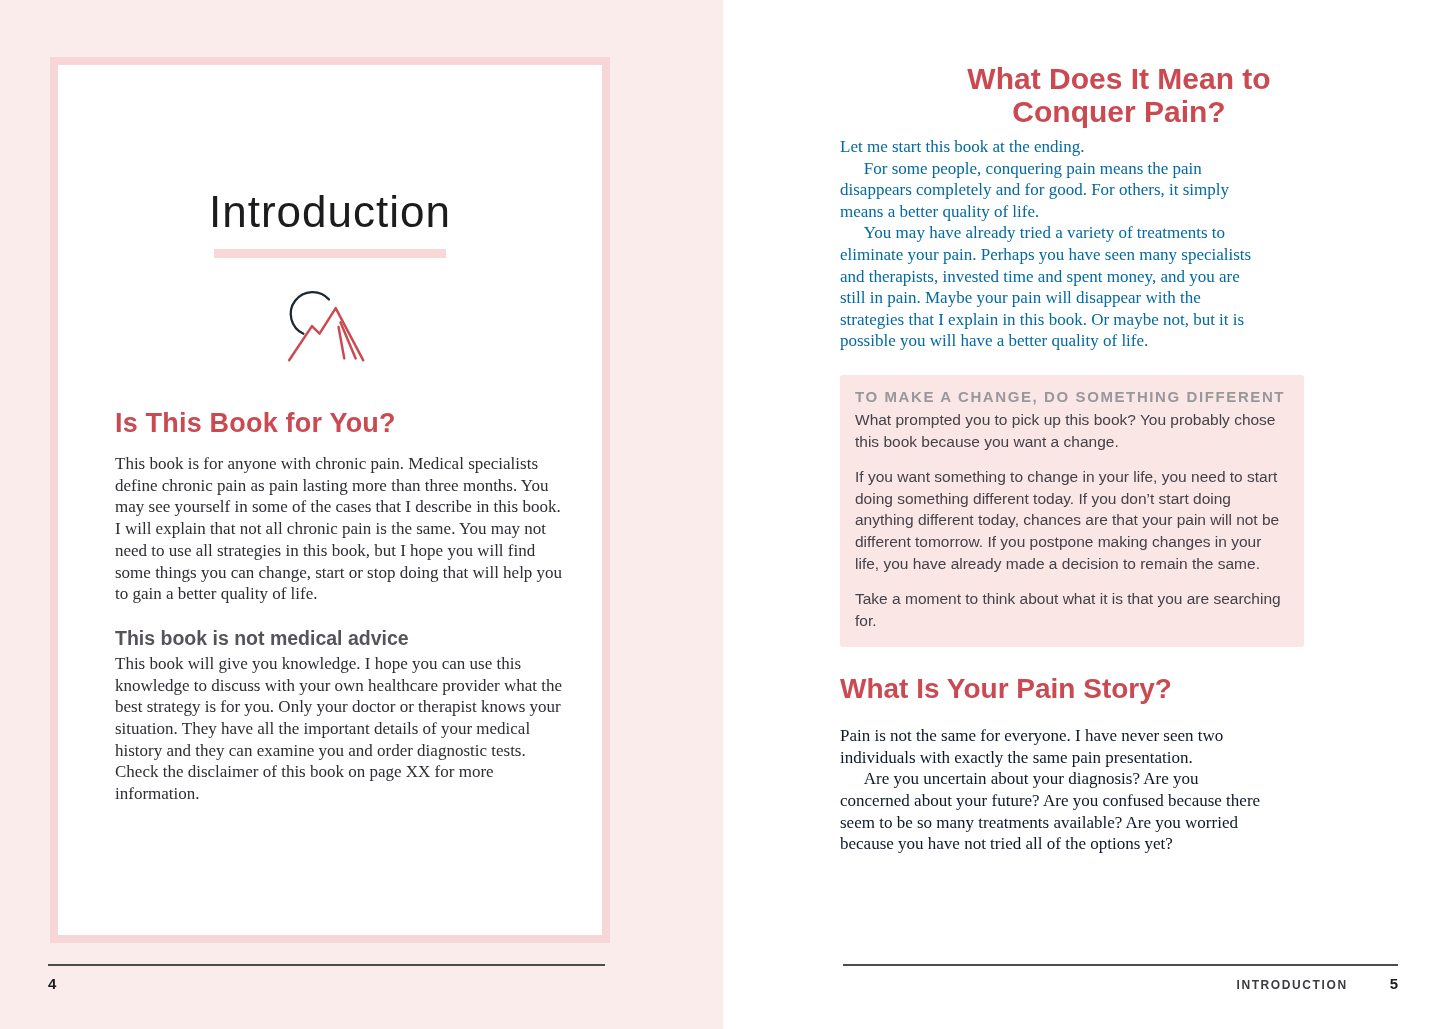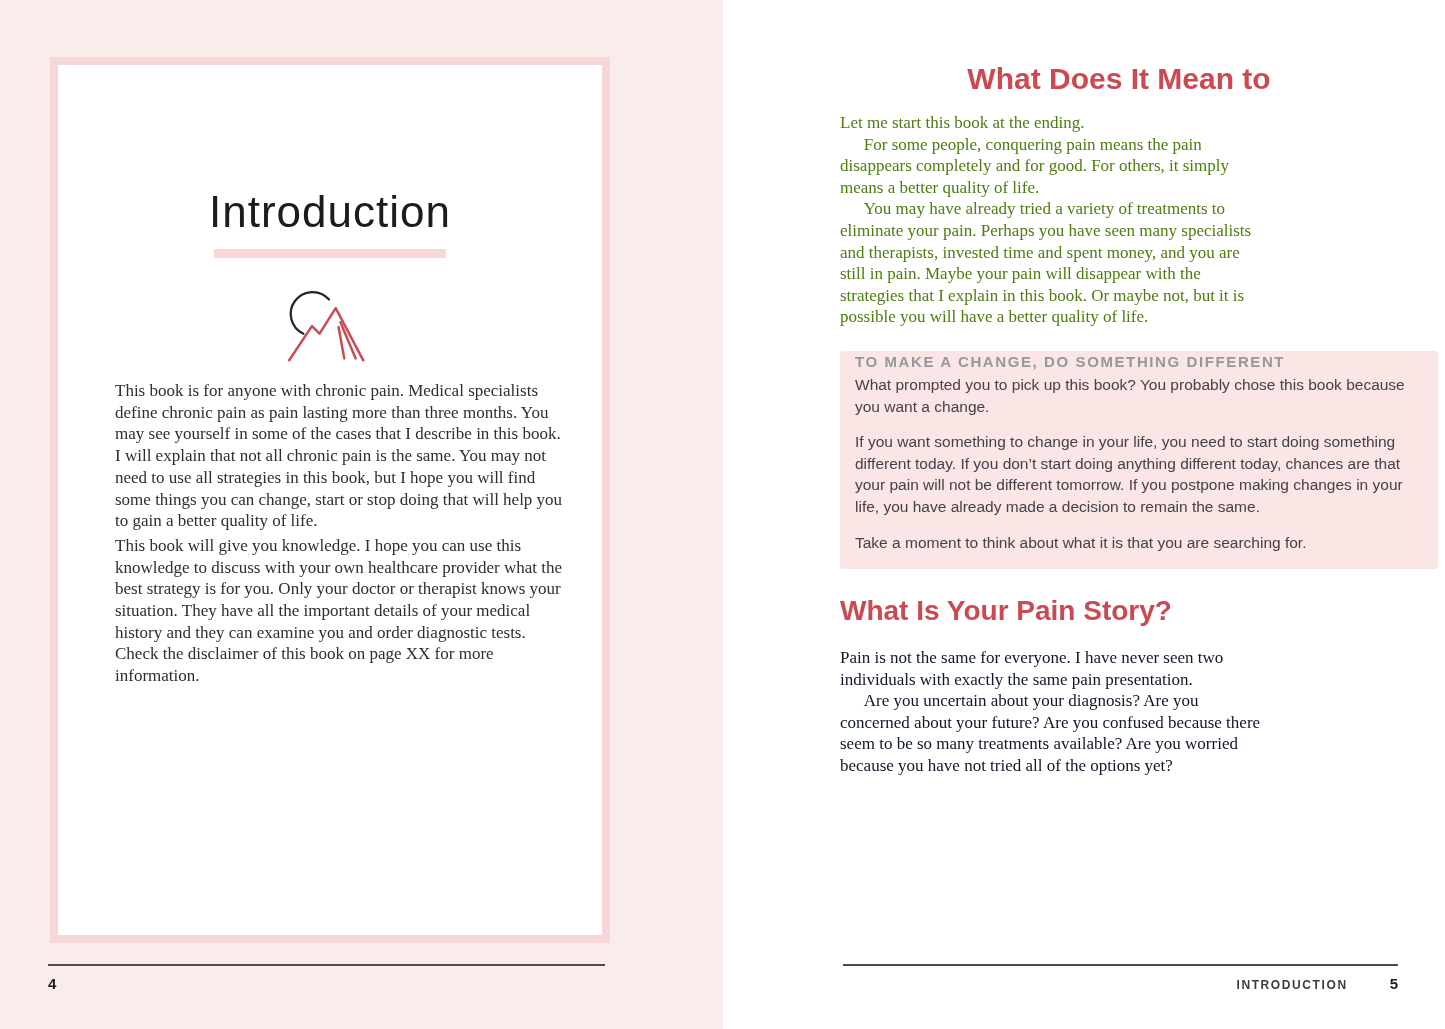--- a/index.html
+++ b/index.html
@@ -102,33 +102,33 @@
     margin-top: 62px;
     font-family: "Liberation Sans", sans-serif;
     font-weight: 700;
     font-size: 30px;
     line-height: 33px;
     color: #cb4a52;
     text-align: center;
   }
   .rp-text {
     width: 424px;
-    margin-top: 17px;
+    margin-top: 8px;
     font-size: 17px;
     line-height: 21.6px;
-    color: #4d7c0f;
+    color: #0369a1;
   }
   .rp-text p.indent { text-indent: 1.4em; }
 
   .callout {
     margin-top: 23px;
-    width: 598px;
+    width: 464px;
     background: #f9e6e5;
     border-radius: 3px;
-    padding: 2px 16px 16px 15px;
+    padding: 13px 16px 16px 15px;
     font-family: "Liberation Sans", sans-serif;
     color: #454149;
   }
   .callout-title {
     font-weight: 700;
     font-size: 15px;
     letter-spacing: 1.6px;
     color: #98979b;
   }
   .callout p {
@@ -184,35 +184,38 @@
     <h1 class="book-title">Introduction</h1>
     <div class="title-underline"></div>
 
     <svg class="chapter-icon" viewBox="0 0 100 80" fill="none">
       <path d="M 49 10 A 23 23 0 1 0 22 46" stroke="#1d2733" stroke-width="2.4" stroke-linecap="round"></path>
       <path d="M 7 74 L 31 38 L 39 46 L 56 19 L 85 74" stroke="#cb4a52" stroke-width="2.6" stroke-linejoin="round" stroke-linecap="round"></path>
       <path d="M 59 39 L 65 72" stroke="#cb4a52" stroke-width="2.6" stroke-linecap="round"></path>
       <path d="M 61 34 L 77 72" stroke="#cb4a52" stroke-width="2.6" stroke-linecap="round"></path>
     </svg>
 
+    <h2 class="section-heading">Is This Book for You?</h2>
     <p class="body-col">This book is for anyone with chronic pain. Medical specialists define chronic pain as pain lasting more than three months. You may see yourself in some of the cases that I describe in this book. I will explain that not all chronic pain is the same. You may not need to use all strategies in this book, but I hope you will find some things you can change, start or stop doing that will help you to gain a better quality of life.</p>
 
+    <h3 class="sub-heading">This book is not medical advice</h3>
     <p class="body-col tight">This book will give you knowledge. I hope you can use this knowledge to discuss with your own healthcare provider what the best strategy is for you. Only your doctor or therapist knows your situation. They have all the important details of your medical history and they can examine you and order diagnostic tests. Check the disclaimer of this book on page XX for more information.</p>
   </div>
 
   <div class="page-footer">
     <div class="footer-rule"></div>
     <div class="page-num">4</div>
   </div>
 </div>
 
 <div class="right-page">
   <div class="rp-content">
     <h2 class="main-heading">
       <span>What Does It Mean to</span><br>
+      <span>Conquer Pain?</span>
     </h2>
 
     <div class="rp-text">
       <p>Let me start this book at the ending.</p>
       <p class="indent">For some people, conquering pain means the pain disappears completely and for good. For others, it simply means a better quality of life.</p>
       <p class="indent">You may have already tried a variety of treatments to eliminate your pain. Perhaps you have seen many specialists and therapists, invested time and spent money, and you are still in pain. Maybe your pain will disappear with the strategies that I explain in this book. Or maybe not, but it is possible you will have a better quality of life.</p>
     </div>
 
     <div class="callout">
       <div class="callout-title">TO MAKE A CHANGE, DO SOMETHING DIFFERENT</div>

